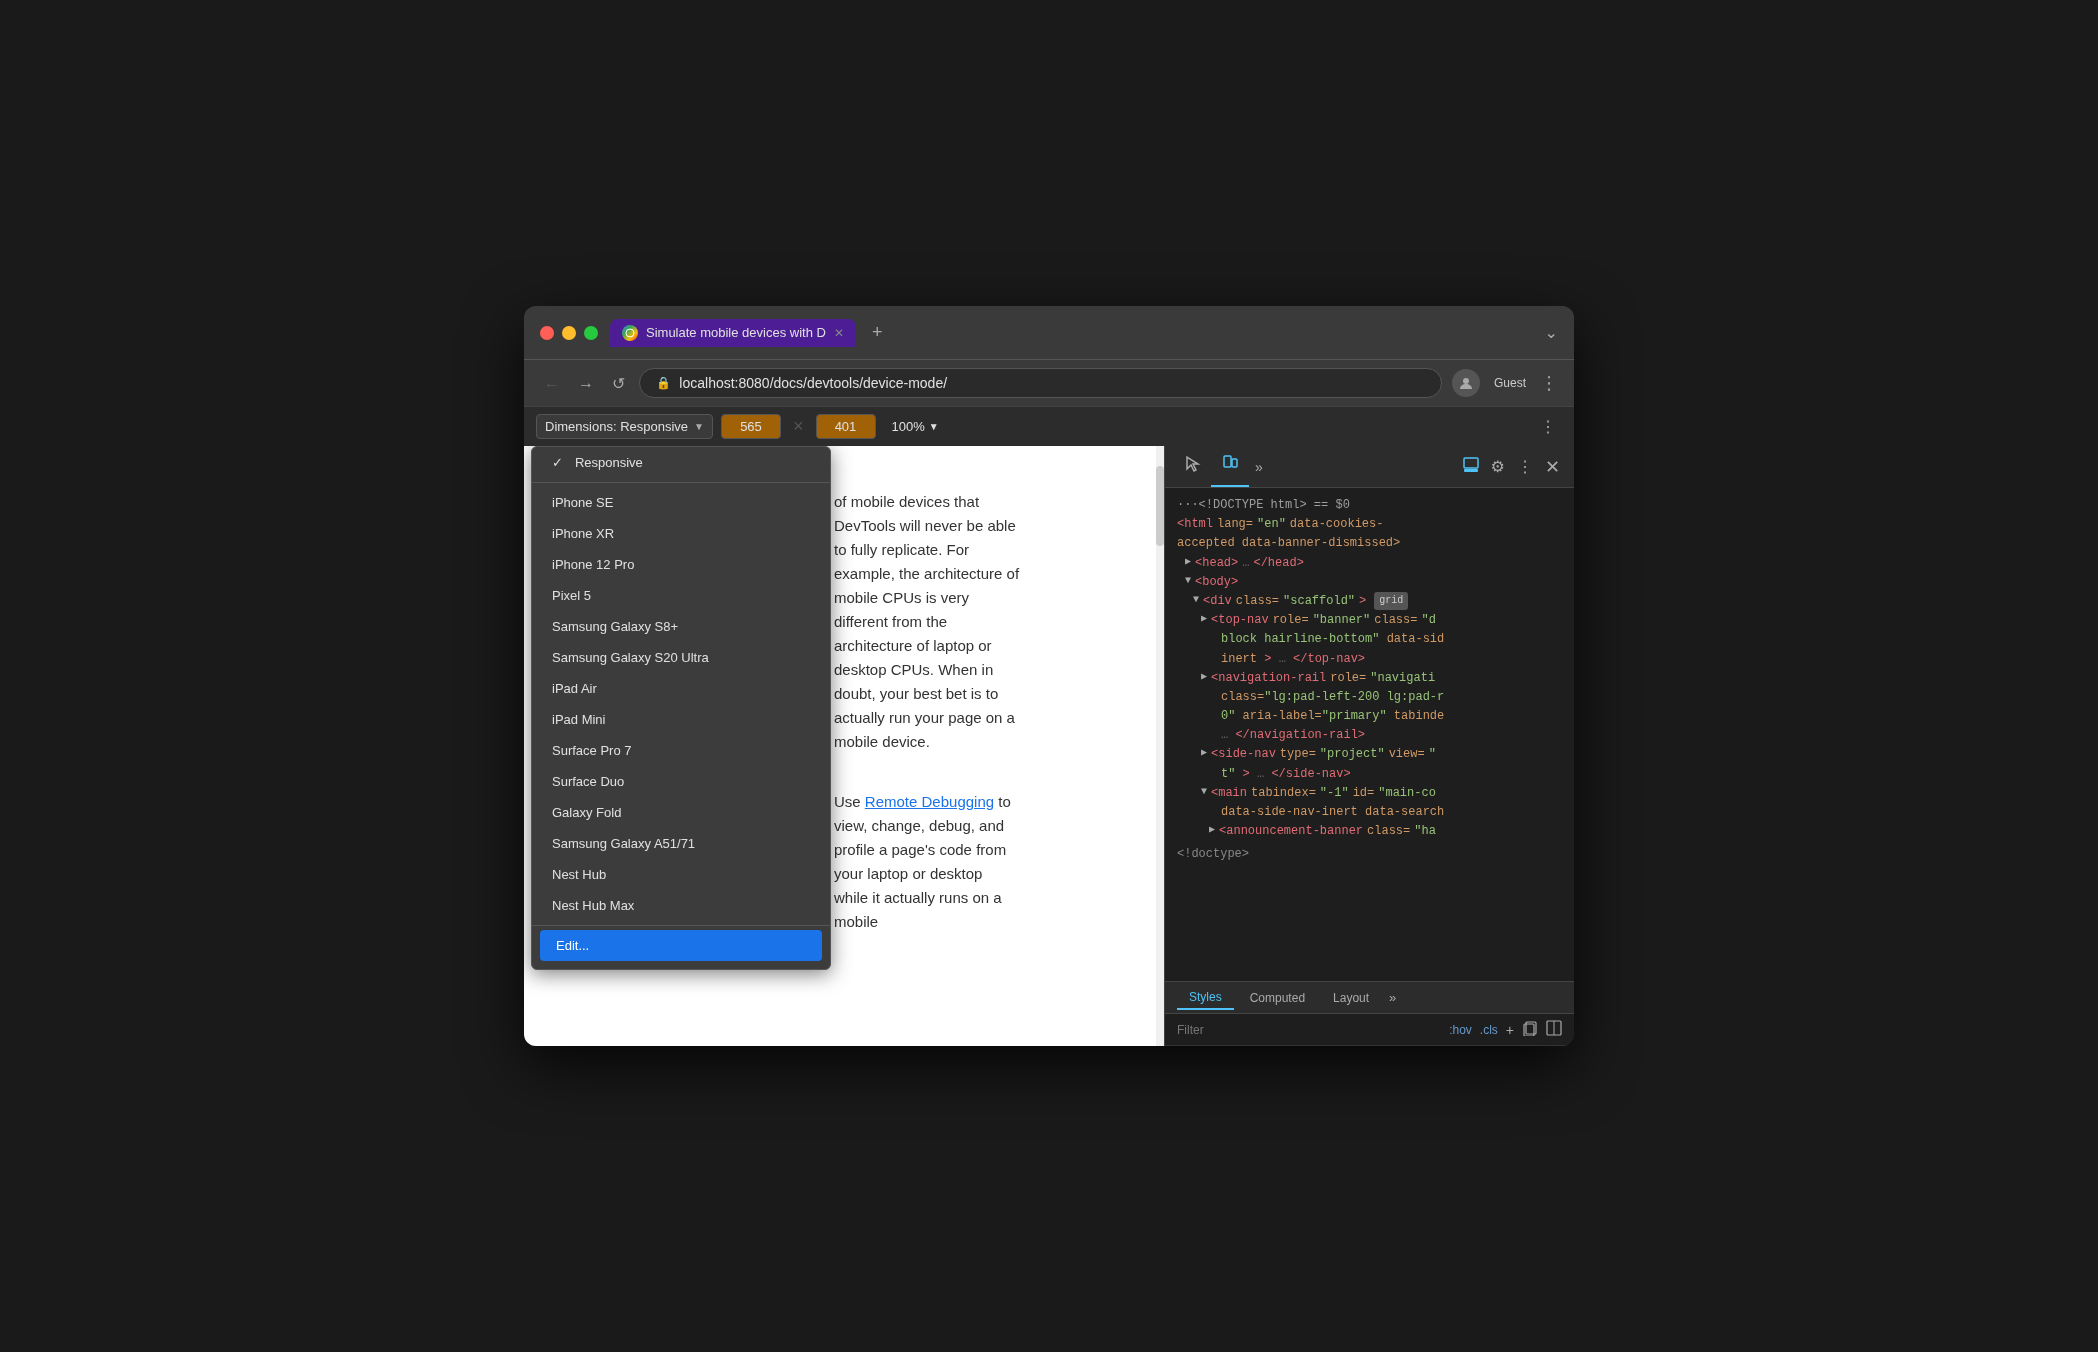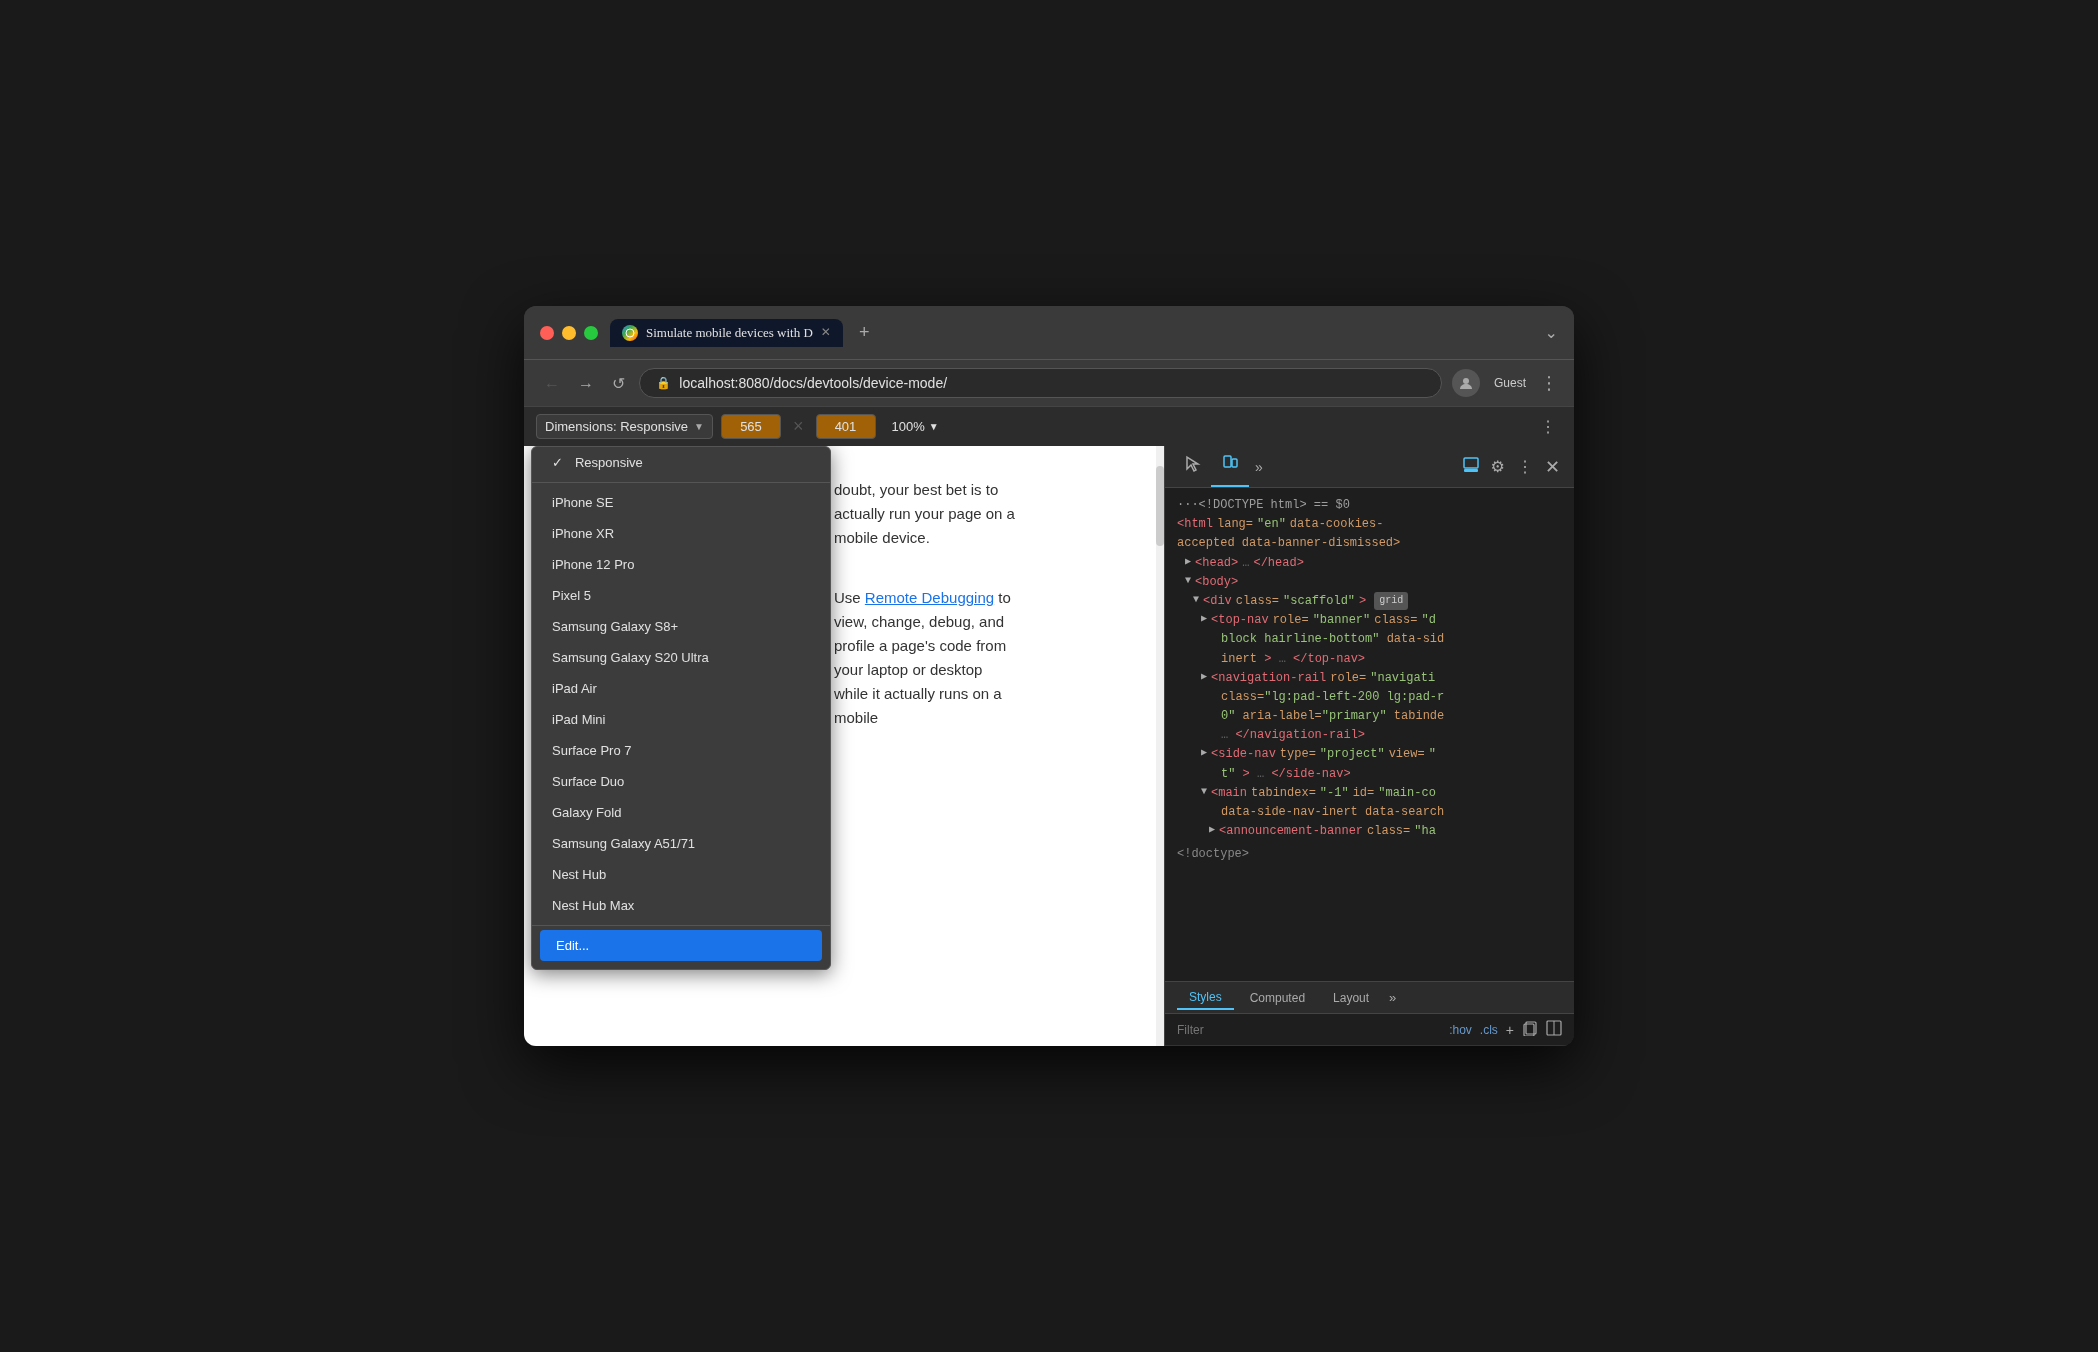--- a/index.html
+++ b/index.html
@@ -49,27 +49,26 @@
       display: flex;
       align-items: center;
       flex: 1;
       gap: 8px;
     }
 
     .tab {
       display: flex;
       align-items: center;
       gap: 8px;
-      background: #0f172a;
+      background: #4c1d95;
       border-radius: 8px 8px 0 0;
       padding: 6px 12px;
       font-size: 13px;
       color: #e0e0e0;
       min-width: 180px;
-      font-family: Liberation Serif, serif;
     }
 
     .tab-favicon {
       width: 16px;
       height: 16px;
       border-radius: 50%;
       background: linear-gradient(135deg, #4285f4, #34a853, #fbbc05, #ea4335);
       display: flex;
       align-items: center;
       justify-content: center;
@@ -560,20 +559,23 @@
           <span>Nest Hub Max</span>
         </div>
         <hr class="dropdown-divider">
         <div class="dropdown-item edit-btn">
           <span>Edit...</span>
         </div>
       </div>
 
       <div class="page-content" style="padding-left: 310px; padding-top: 8px;">
         <br>
+        <p style="margin-top: 12px;">
+          of mobile devices that DevTools will never be able to fully replicate. For example, the architecture of mobile CPUs is very different from the architecture of laptop or desktop CPUs. When in
+        </p>
         <p style="margin-top: 0;">doubt, your best bet is to actually run your page on a mobile device.</p>
         <br>
         <p style="margin-top: 12px;">
           Use <a href="#">Remote Debugging</a> to view, change, debug, and profile a page's code from your laptop or desktop while it actually runs on a mobile
         </p>
       </div>
 
       <div class="page-scrollbar">
         <div class="page-scrollbar-thumb"></div>
       </div>

